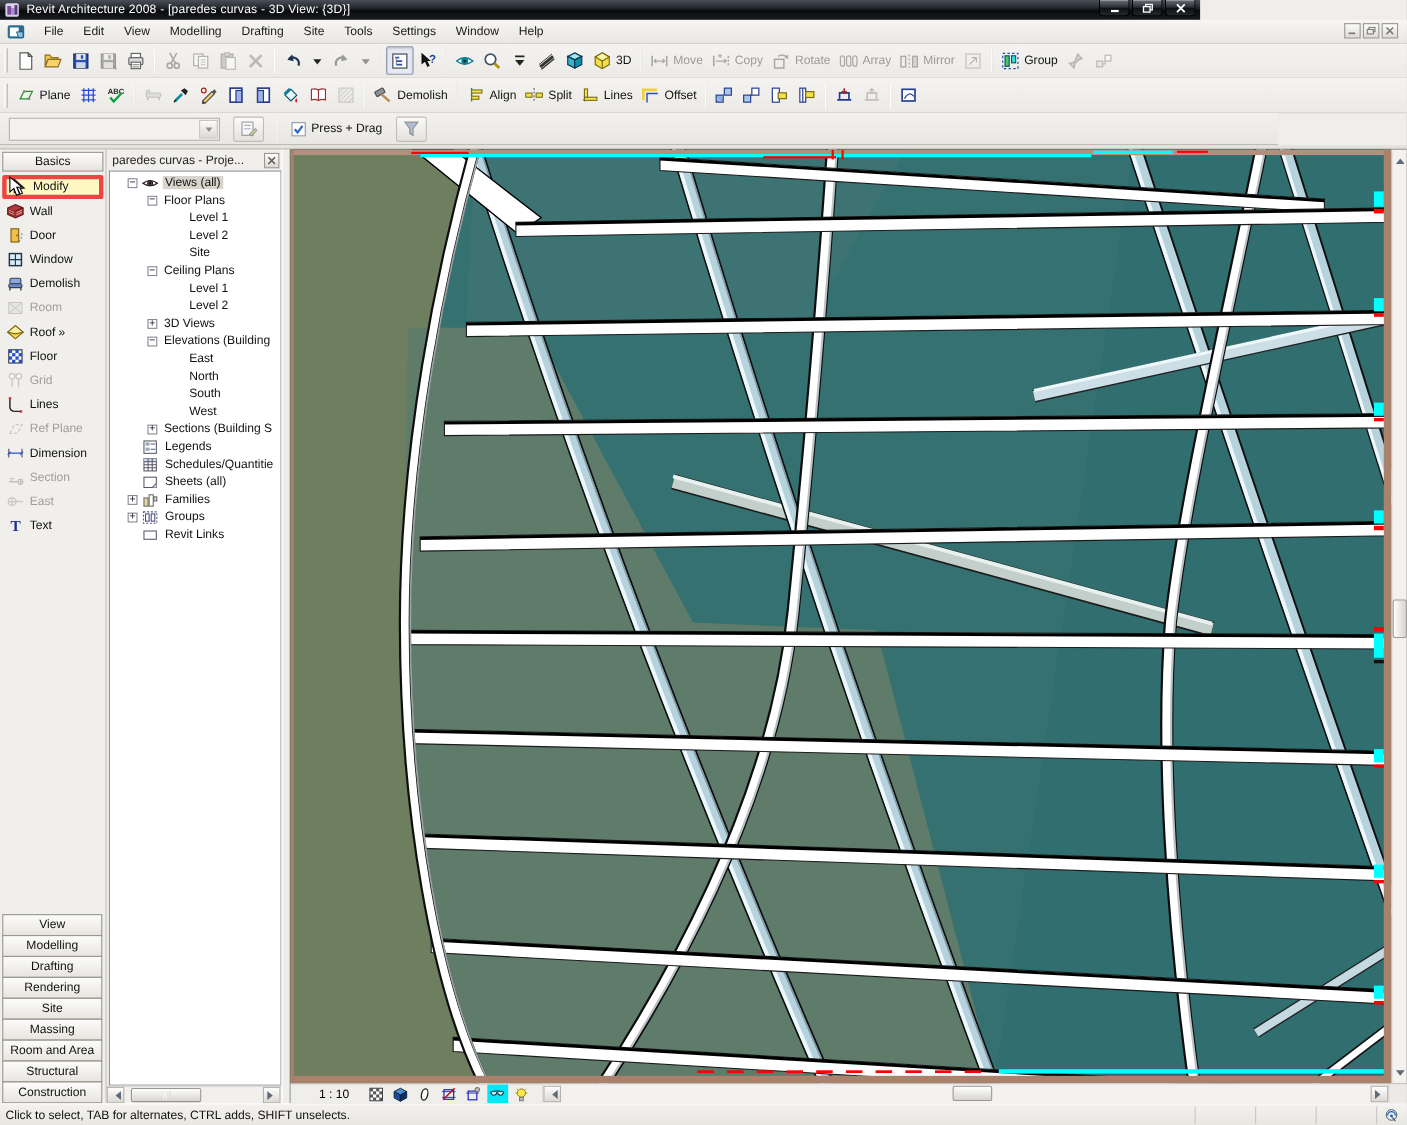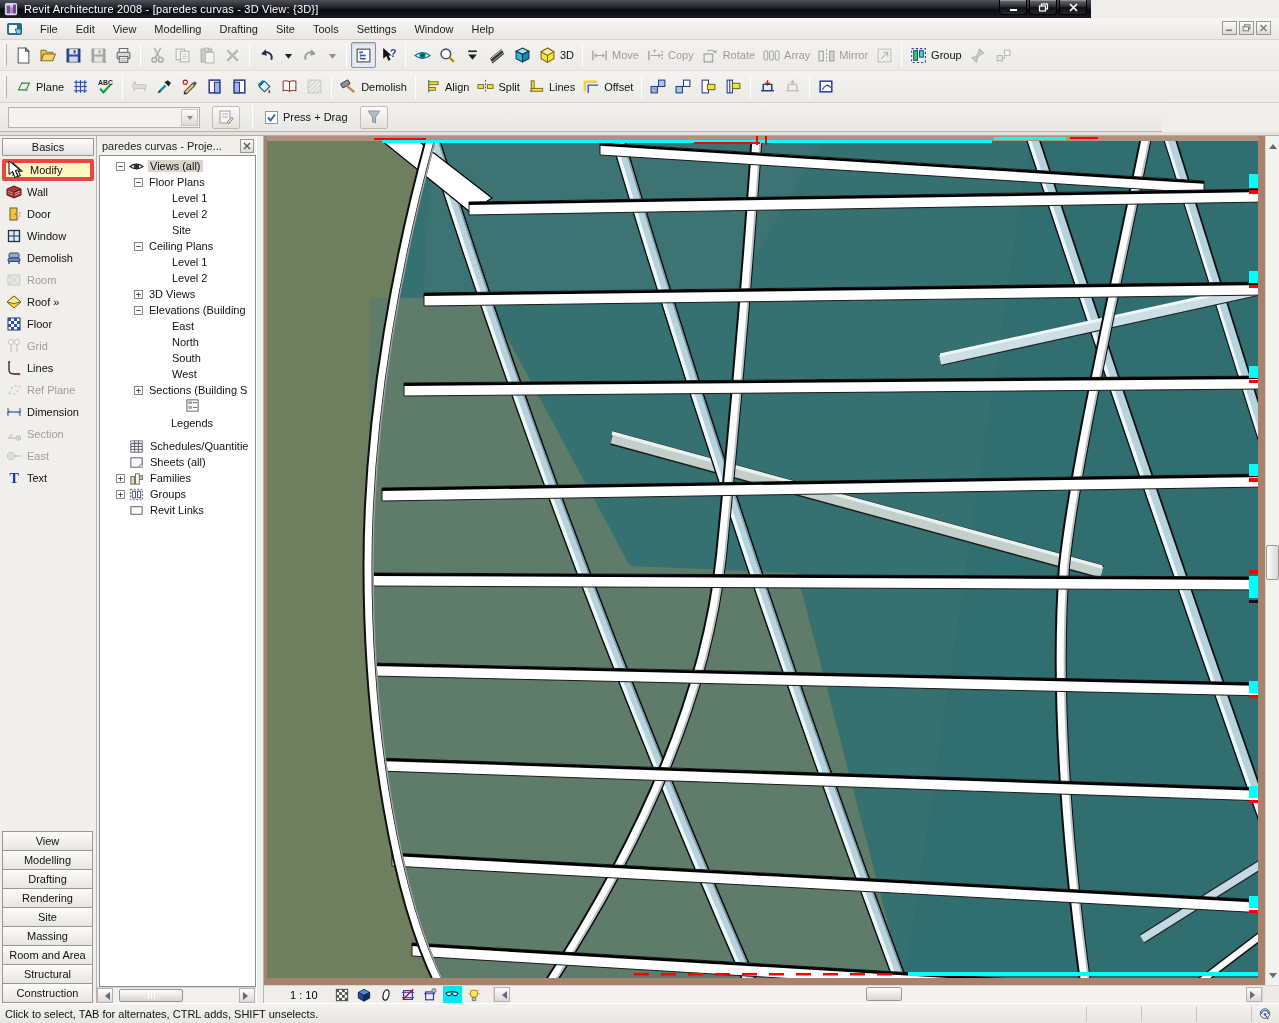--- a/index.html
+++ b/index.html
@@ -963,33 +963,33 @@
       <div class="pbrow" style="padding-left: 70px;">
         <span class="pblabel">South</span>
       </div>
       <div class="pbrow" style="padding-left: 70px;">
         <span class="pblabel">West</span>
       </div>
       <div class="pbrow" style="padding-left: 34px;">
         <span class="pbox">+</span>
         <span class="pblabel">Sections (Building S</span>
       </div>
-      <div class="pbrow" style="padding-left: 29px; flex-direction: column;">
+      <div class="pbrow" style="padding-left: 29px;">
         <span class="pbic">
           <svg viewBox="0 0 16 16">
             <rect x="2" y="2" width="12" height="12" fill="#fff" stroke="#556"></rect>
             <rect x="3.5" y="3.5" width="4" height="3" fill="#9ab"></rect>
             <line x1="8.5" y1="5" x2="13" y2="5" stroke="#557"></line>
             <rect x="3.5" y="8.5" width="4" height="3" fill="#9ab"></rect>
             <line x1="8.5" y1="10" x2="13" y2="10" stroke="#557"></line>
           </svg>
         </span>
         <span class="pblabel">Legends</span>
       </div>
-      <div class="pbrow" style="padding-left: 29px; margin-top: 24px;">
+      <div class="pbrow" style="padding-left: 29px;">
         <span class="pbic">
           <svg viewBox="0 0 16 16">
             <rect x="2" y="2" width="12" height="12" fill="#fff" stroke="#556"></rect>
             <rect x="2" y="2" width="12" height="3" fill="#cdd6e8"></rect>
             <line x1="2" y1="5" x2="14" y2="5" stroke="#556"></line>
             <line x1="2" y1="8" x2="14" y2="8" stroke="#556"></line>
             <line x1="2" y1="11" x2="14" y2="11" stroke="#556"></line>
             <line x1="6" y1="2" x2="6" y2="14" stroke="#556"></line>
             <line x1="10" y1="2" x2="10" y2="14" stroke="#556"></line>
           </svg>

